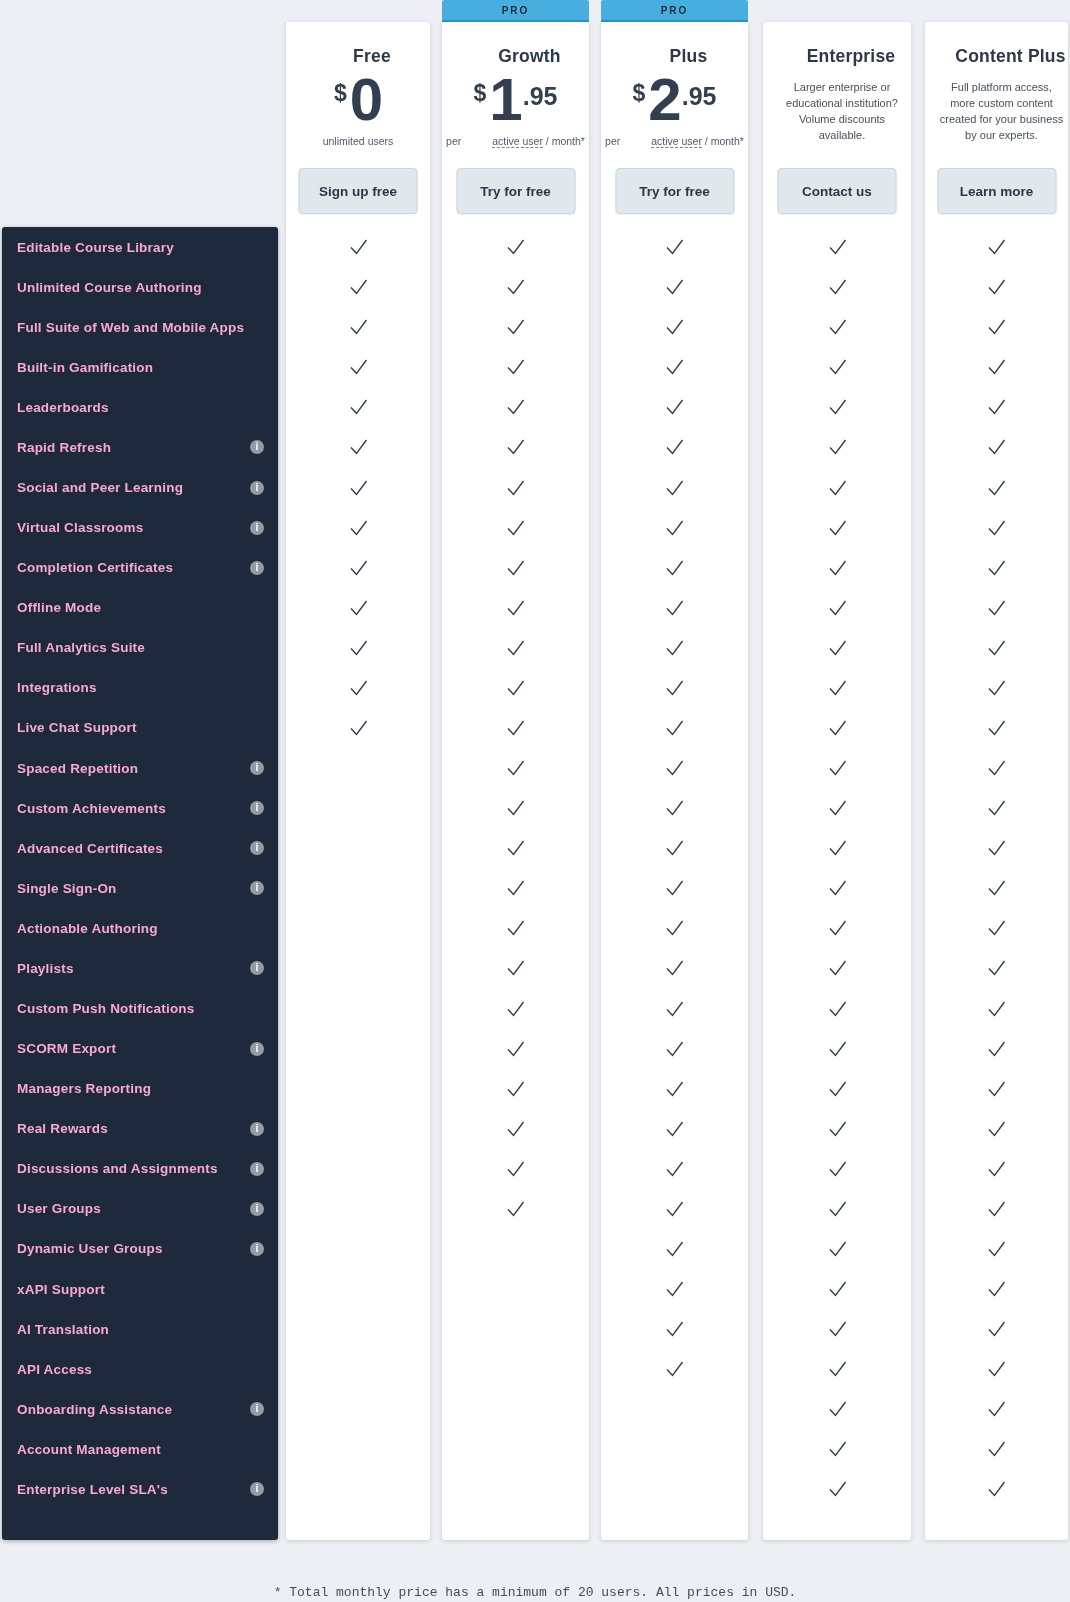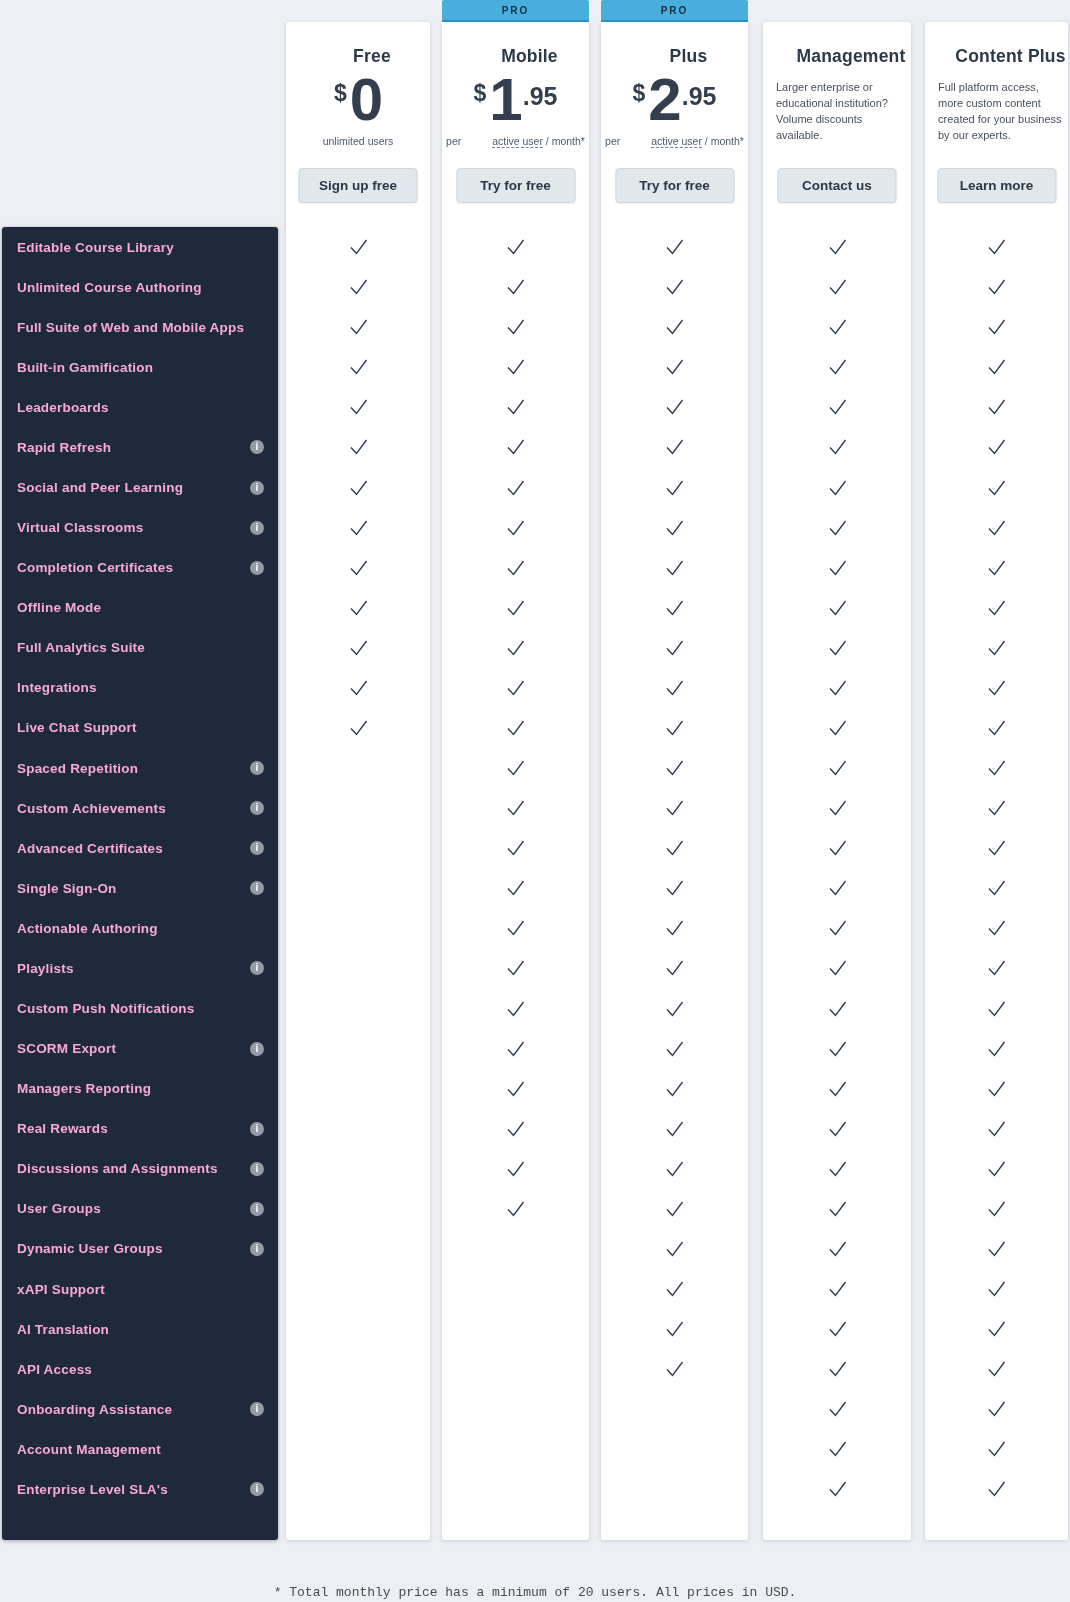--- a/index.html
+++ b/index.html
@@ -59,31 +59,31 @@
   }
   .price{
     position:absolute;top:48px;left:0;right:0;
     display:flex;justify-content:center;align-items:flex-start;
     color:#333f4f;
   }
   .cur{font-size:23px;font-weight:bold;margin-top:10px;margin-right:3px;}
   .amt{font-size:60px;line-height:60px;font-weight:bold;letter-spacing:-1px;}
   .cents{font-size:25px;font-weight:bold;margin-top:12px;margin-left:1px;}
   .plan-desc{
-    position:absolute;top:58px;left:13px;right:3px;
+    position:absolute;top:58px;left:13px;right:3px;text-align:center;
     font-size:11px;line-height:1.45;color:#46505e;
   }
   .note{
     position:absolute;top:113px;left:0;right:0;text-align:center;
     font-size:10.5px;color:#4e5a69;
   }
   .dashed{border-bottom:1px dashed #717e8e;margin-left:28px;}
   .cta{
     position:absolute;top:146px;left:50%;transform:translateX(-50%);
-    width:119px;height:35px;
+    width:119px;height:46px;
     background:#e1e8ec;border:1px solid #cbd5da;border-radius:4px;
     font-size:13.5px;font-weight:bold;color:#2b3847;
     font-family:"Liberation Sans", sans-serif;
     box-shadow:0 1px 2px rgba(0,0,0,.06);
     cursor:pointer;
   }
 
   .rows{position:absolute;top:205px;left:0;right:0;}
   .cell{height:40.09px;display:flex;align-items:center;justify-content:center;}
   .check{display:block;}
@@ -194,21 +194,21 @@
             <div class="cell"></div>
             <div class="cell"></div>
             <div class="cell"></div>
           </div>
         </div>
       </div>
       <div class="plan-col has-banner" style="left: 442px; width: 147px;">
         <div class="banner">PRO</div>
         <div class="card">
           <div class="card-header">
-            <div class="plan-name">Mobile</div>
+            <div class="plan-name">Growth</div>
             <div class="price">
               <span class="cur">$</span>
               <span class="amt">1</span>
               <span class="cents">.95</span>
             </div>
             <div class="note"><span>per </span><span class="dashed">active user</span><span> / month*</span></div>
             <button class="cta">Try for free</button>
           </div>
           <div class="rows">
             <div class="cell">
@@ -507,21 +507,21 @@
             </div>
             <div class="cell"></div>
             <div class="cell"></div>
             <div class="cell"></div>
           </div>
         </div>
       </div>
       <div class="plan-col" style="left: 763px; width: 148px;">
         <div class="card">
           <div class="card-header">
-            <div class="plan-name">Management</div>
+            <div class="plan-name">Enterprise</div>
             <div class="plan-desc">Larger enterprise or educational institution? Volume discounts available.</div>
             <button class="cta">Contact us</button>
           </div>
           <div class="rows">
             <div class="cell">
               <svg class="check" width="23" height="22" viewBox="0 0 23 22">
                 <path d="M4 11.5 L9.5 17.5 L19.5 4" fill="none" stroke="#2e3b4c" stroke-width="1.4"></path>
               </svg>
             </div>
             <div class="cell">

